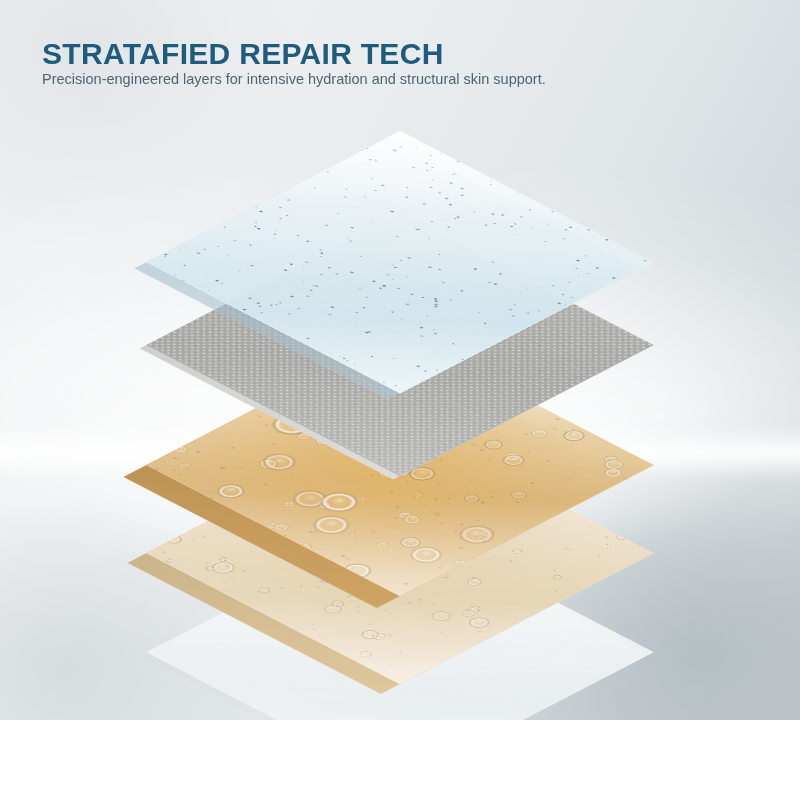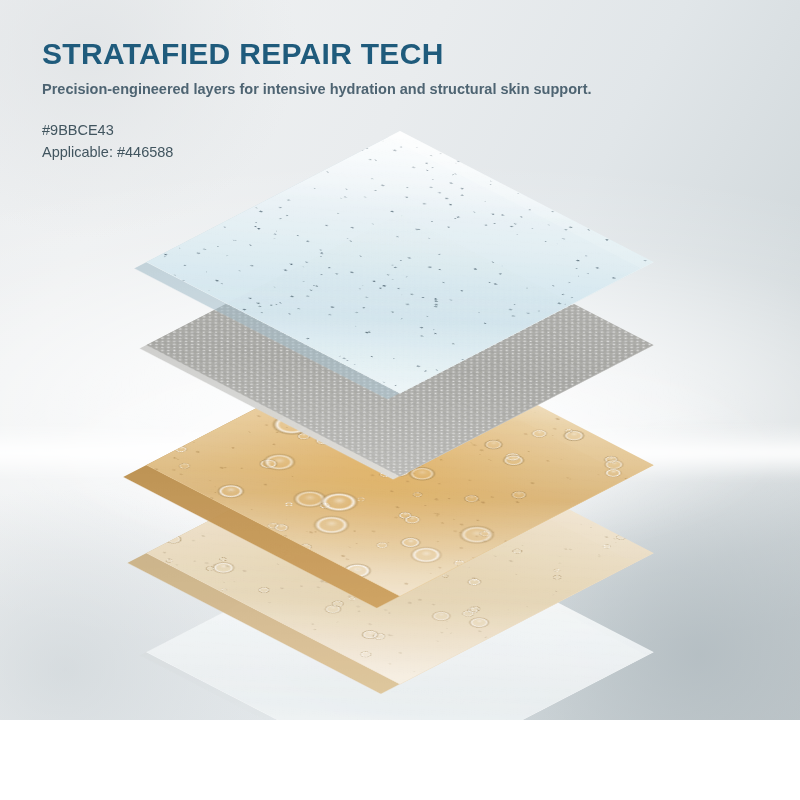--- a/index.html
+++ b/index.html
@@ -89,26 +89,25 @@
   .title {
     margin: 0;
     font-size: 30px;
     line-height: 1.08;
     font-weight: bold;
     letter-spacing: 0.3px;
     color: #1f5b7c;
     white-space: nowrap;
   }
   .subtitle {
-    margin: 10px 0 0 0;
+    margin: 0 0 0 0;
     font-size: 14.5px;
     line-height: 1.25;
     color: #4e6472;
     white-space: nowrap;
-    font-weight: bold;
   }
   .codes {
     margin-top: 20px;
   }
   .code-line {
     font-size: 14.5px;
     line-height: 1.55;
     color: #41555f;
     white-space: nowrap;
   }
@@ -217,19 +216,15 @@
             <div class="face" style="opacity: 0.86; background-image: linear-gradient(140deg, rgba(255, 255, 255, 0.95) 0%, rgba(245, 248, 249, 0.86) 40%, rgba(233, 238, 240, 0.82) 72%, rgba(250, 252, 253, 0.92) 100%); background-color: rgb(246, 248, 249);"></div>
             <div class="face" style="background: linear-gradient(145deg, rgba(255, 255, 255, 0.55) 0%, rgba(255, 255, 255, 0.06) 30%, rgba(255, 255, 255, 0) 58%, rgba(255, 255, 255, 0.22) 100%);"></div>
           </div>
         </div>
       </div>
   </div>
 
   <div class="textblock">
     <h1 class="title">STRATAFIED REPAIR TECH</h1>
     <p class="subtitle">Precision-engineered layers for intensive hydration and structural skin support.</p>
-    <div class="codes">
-      <div class="code-line">#9BBCE43</div>
-      <div class="code-line">Applicable: #446588</div>
-    </div>
   </div>
 
 </div>
 
 </body></html>

